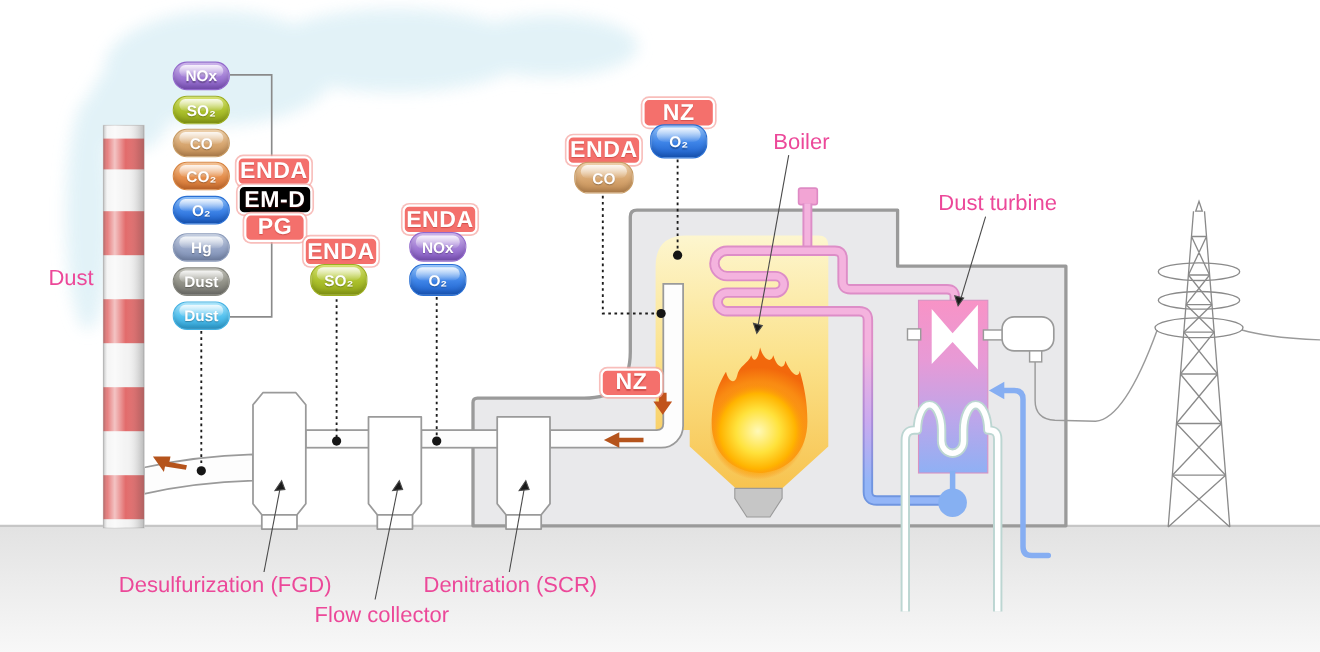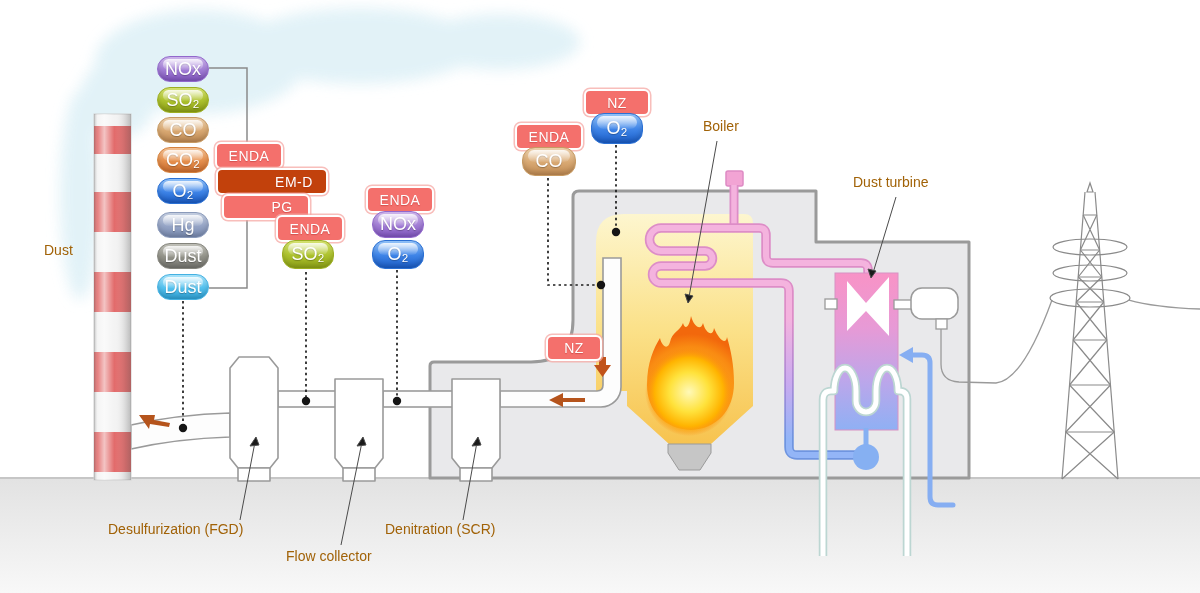--- a/index.html
+++ b/index.html
@@ -1,28 +1,28 @@
 <!DOCTYPE html>
 <html><head>
 <meta charset="utf-8">
 <style>
   html,body{margin:0;padding:0;background:#fff;}
   .canvas{position:relative;width:1200px;height:593px;background:#ffffff;overflow:hidden;
           font-family:"Liberation Sans",sans-serif;}
   .canvas svg.base{position:absolute;left:0;top:0;}
-  .lbl{position:absolute;color:#a16207;font-size:14px;white-space:nowrap;}
+  .lbl{position:absolute;color:#ec4899;font-size:20px;white-space:nowrap;}
   .pill{position:absolute;display:flex;align-items:center;justify-content:center;
-        color:#fff;font-weight:normal;font-size:18px;border-radius:13px;
+        color:#fff;font-weight:bold;font-size:14px;border-radius:13px;
         text-shadow:0 1px 1px rgba(0,0,0,.28);
         box-shadow:inset 0 -3px 5px rgba(0,0,0,.15);}
   .pill::before{content:"";position:absolute;left:5px;right:5px;top:2px;height:46%;
         border-radius:11px;pointer-events:none;
         background:linear-gradient(rgba(255,255,255,.85),rgba(255,255,255,.05));}
   .tag{position:absolute;display:flex;align-items:center;justify-content:center;
-        color:#fff;font-weight:normal;font-size:14px;letter-spacing:.5px;
+        color:#fff;font-weight:bold;font-size:21px;letter-spacing:.5px;
         border:2px solid #fff;border-radius:6px;
         text-shadow:0 1px 1px rgba(160,30,30,.4);
         box-shadow:0 0 0 1.5px rgba(246,168,164,.75);}
 </style>
 </head>
 <body>
 
 <div class="canvas">
 
 <svg class="base" width="1200" height="593" viewBox="0 0 1200 593">
@@ -222,22 +222,22 @@
 
 <div class="lbl" style="left:44px;top:242px;">Dust</div>
 <div class="lbl" style="left:703px;top:118px;">Boiler</div>
 <div class="lbl" style="left:853px;top:174px;">Dust turbine</div>
 <div class="lbl" style="left:108px;top:521px;">Desulfurization (FGD)</div>
 <div class="lbl" style="left:286px;top:548px;">Flow collector</div>
 <div class="lbl" style="left:385px;top:521px;">Denitration (SCR)</div>
 
 <div id="overlay">
       <div class="tag" style="left: 215px; top: 142px; width: 64px; height: 23px; background: rgb(244, 112, 108);">ENDA</div>
-      <div class="tag" style="left: 216px; top: 168px; width: 64px; height: 23px; background: #c2410c; padding-left: 44px;">EM-D</div>
-      <div class="tag" style="left: 222px; top: 194px; width: 52px; height: 22px; background: rgb(244, 112, 108); padding-left: 32px;">PG</div>
+      <div class="tag" style="left: 216px; top: 168px; width: 64px; height: 23px; background: #000000;">EM-D</div>
+      <div class="tag" style="left: 222px; top: 194px; width: 52px; height: 22px; background: rgb(244, 112, 108);">PG</div>
       <div class="pill" style="left: 157px; top: 56px; width: 50px; height: 24px; background: linear-gradient(rgb(207, 183, 236) 0%, rgb(163, 127, 214) 52%, rgb(130, 86, 194) 100%); border: 1px solid rgb(146, 104, 204);">NOx</div>
       <div class="pill" style="left: 157px; top: 87px; width: 50px; height: 24px; background: linear-gradient(rgb(214, 227, 114) 0%, rgb(173, 194, 46) 52%, rgb(143, 163, 22) 100%); border: 1px solid rgb(156, 174, 32);">SO₂</div>
       <div class="pill" style="left: 157px; top: 117px; width: 50px; height: 24px; background: linear-gradient(rgb(238, 210, 174) 0%, rgb(217, 169, 115) 52%, rgb(194, 140, 84) 100%); border: 1px solid rgb(199, 154, 98);">CO</div>
       <div class="pill" style="left: 157px; top: 147px; width: 50px; height: 24px; background: linear-gradient(rgb(244, 196, 152) 0%, rgb(230, 145, 79) 52%, rgb(210, 112, 47) 100%); border: 1px solid rgb(214, 130, 62);">CO₂</div>
       <div class="pill" style="left: 157px; top: 178px; width: 50px; height: 24px; background: linear-gradient(rgb(147, 195, 249) 0%, rgb(63, 133, 232) 52%, rgb(26, 93, 200) 100%); border: 1px solid rgb(42, 112, 212);">O₂</div>
       <div class="pill" style="left: 157px; top: 212px; width: 50px; height: 24px; background: linear-gradient(rgb(198, 208, 226) 0%, rgb(151, 166, 199) 52%, rgb(122, 140, 178) 100%); border: 1px solid rgb(138, 154, 186);">Hg</div>
       <div class="pill" style="left: 157px; top: 243px; width: 50px; height: 24px; background: linear-gradient(rgb(194, 194, 186) 0%, rgb(148, 148, 138) 52%, rgb(117, 117, 112) 100%); border: 1px solid rgb(132, 132, 124);">Dust</div>
       <div class="pill" style="left: 157px; top: 274px; width: 50px; height: 24px; background: linear-gradient(rgb(171, 229, 251) 0%, rgb(86, 195, 240) 52%, rgb(47, 163, 216) 100%); border: 1px solid rgb(68, 177, 226);">Dust</div>
       <div class="tag" style="left: 276px; top: 215px; width: 64px; height: 23px; background: rgb(244, 112, 108);">ENDA</div>
       <div class="pill" style="left: 282px; top: 240px; width: 50px; height: 27px; background: linear-gradient(rgb(214, 227, 114) 0%, rgb(173, 194, 46) 52%, rgb(143, 163, 22) 100%); border: 1px solid rgb(156, 174, 32);">SO₂</div>

